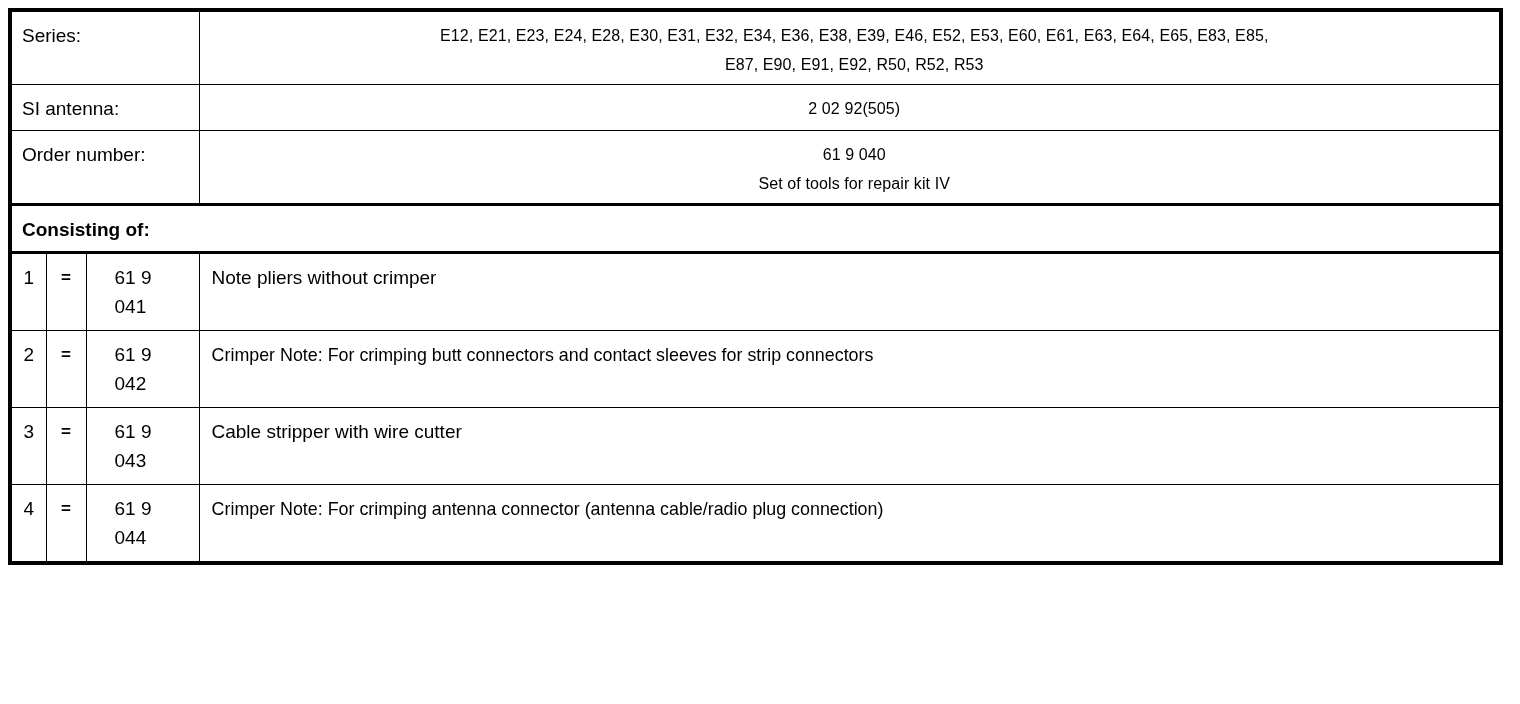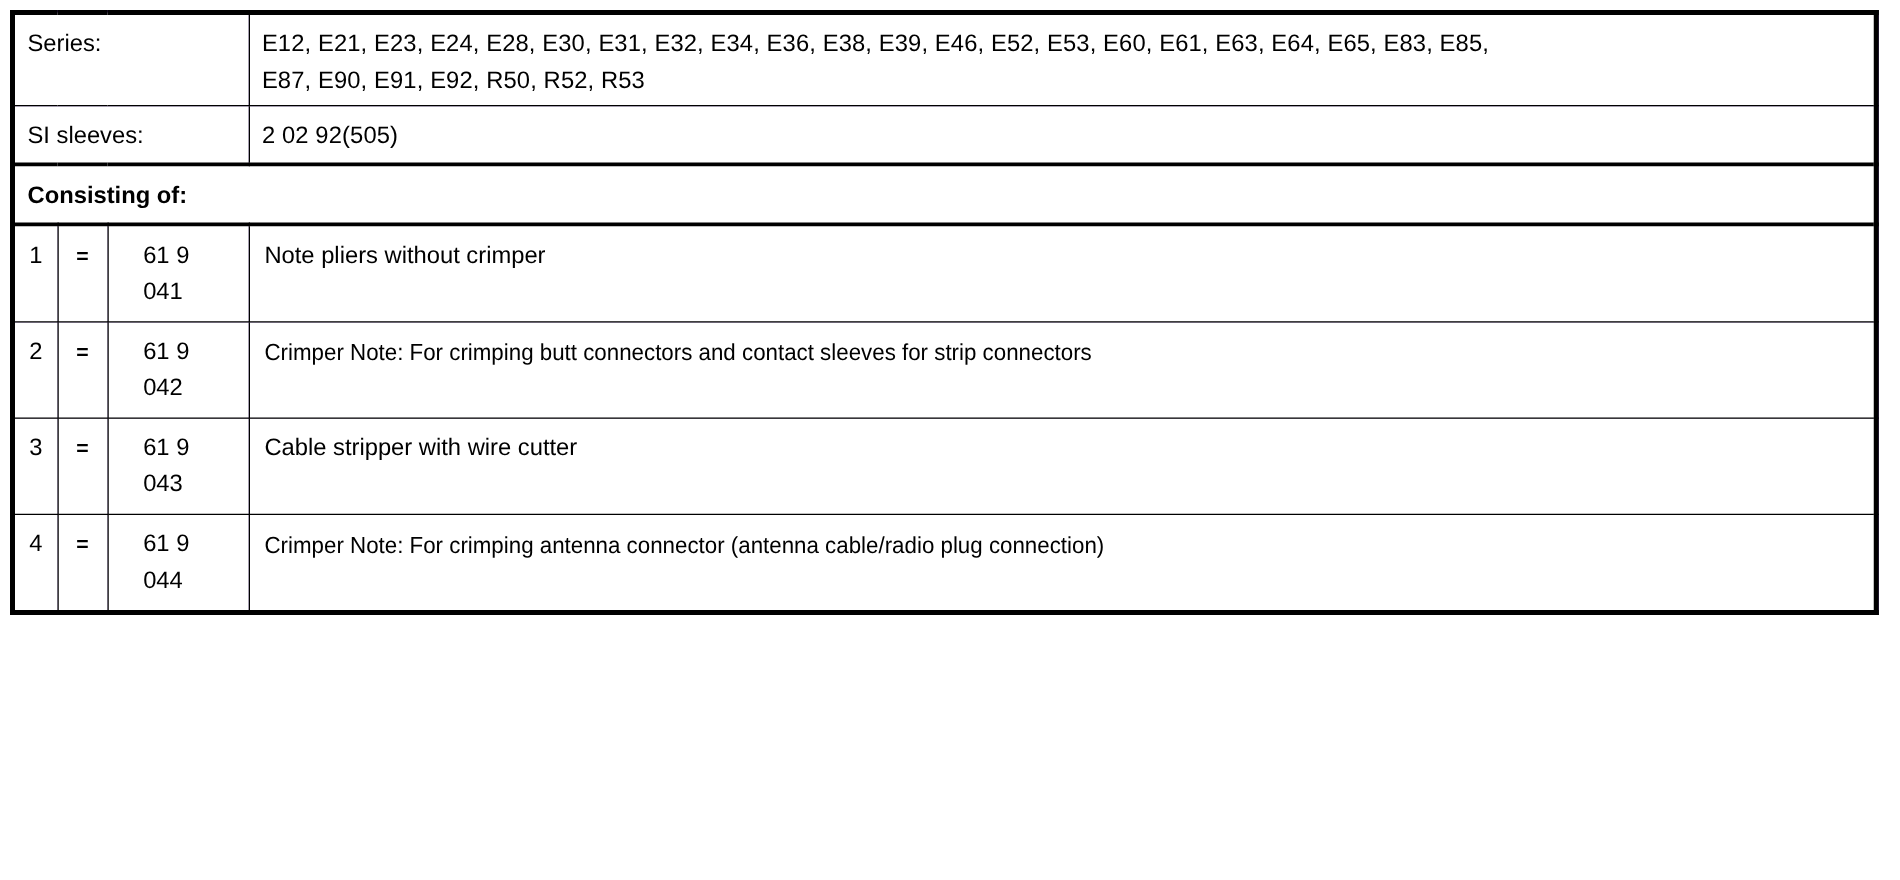--- a/index.html
+++ b/index.html
@@ -48,24 +48,25 @@
 
   
   col.c-no     { width: 36px; }
   col.c-eq     { width: 40px; }
   col.c-part   { width: 113px; }
   col.c-desc   { width: 1302px; }
 
   
   .cell {
     padding: 9px 0 0 10px;
-    font-size: 19px;
+    font-size: 16px;
     line-height: 29px;
     letter-spacing: 0.1px;
     white-space: pre-line;
+    text-align: center;
   }
 
   .cell-label {
     padding: 9px 0 0 10px;
     font-size: 19px;
     line-height: 29px;
     white-space: pre-line;
   }
 
   
@@ -131,27 +132,36 @@
         </td>
         <td>
           <div class="cell">E12, E21, E23, E24, E28, E30, E31, E32, E34, E36, E38, E39, E46, E52, E53, E60, E61, E63, E64, E65, E83, E85,
 E87, E90, E91, E92, R50, R52, R53</div>
         </td>
       </tr>
 
 
       <tr class="row-si">
         <td colspan="3">
-          <div class="cell-label">SI sleeves:</div>
+          <div class="cell-label">SI antenna:</div>
         </td>
         <td>
           <div class="cell">2 02 92(505)</div>
         </td>
       </tr>
 
+      <tr class="row-order">
+        <td colspan="3">
+          <div class="cell-label">Order number:</div>
+        </td>
+        <td>
+          <div class="cell">61 9 040
+Set of tools for repair kit IV</div>
+        </td>
+      </tr>
 
       <tr class="row-consist">
         <td colspan="4">
           <div class="cell-label">Consisting of:</div>
         </td>
       </tr>
 
       <tr class="row-item">
         <td>
           <div class="cell-no">1</div>

